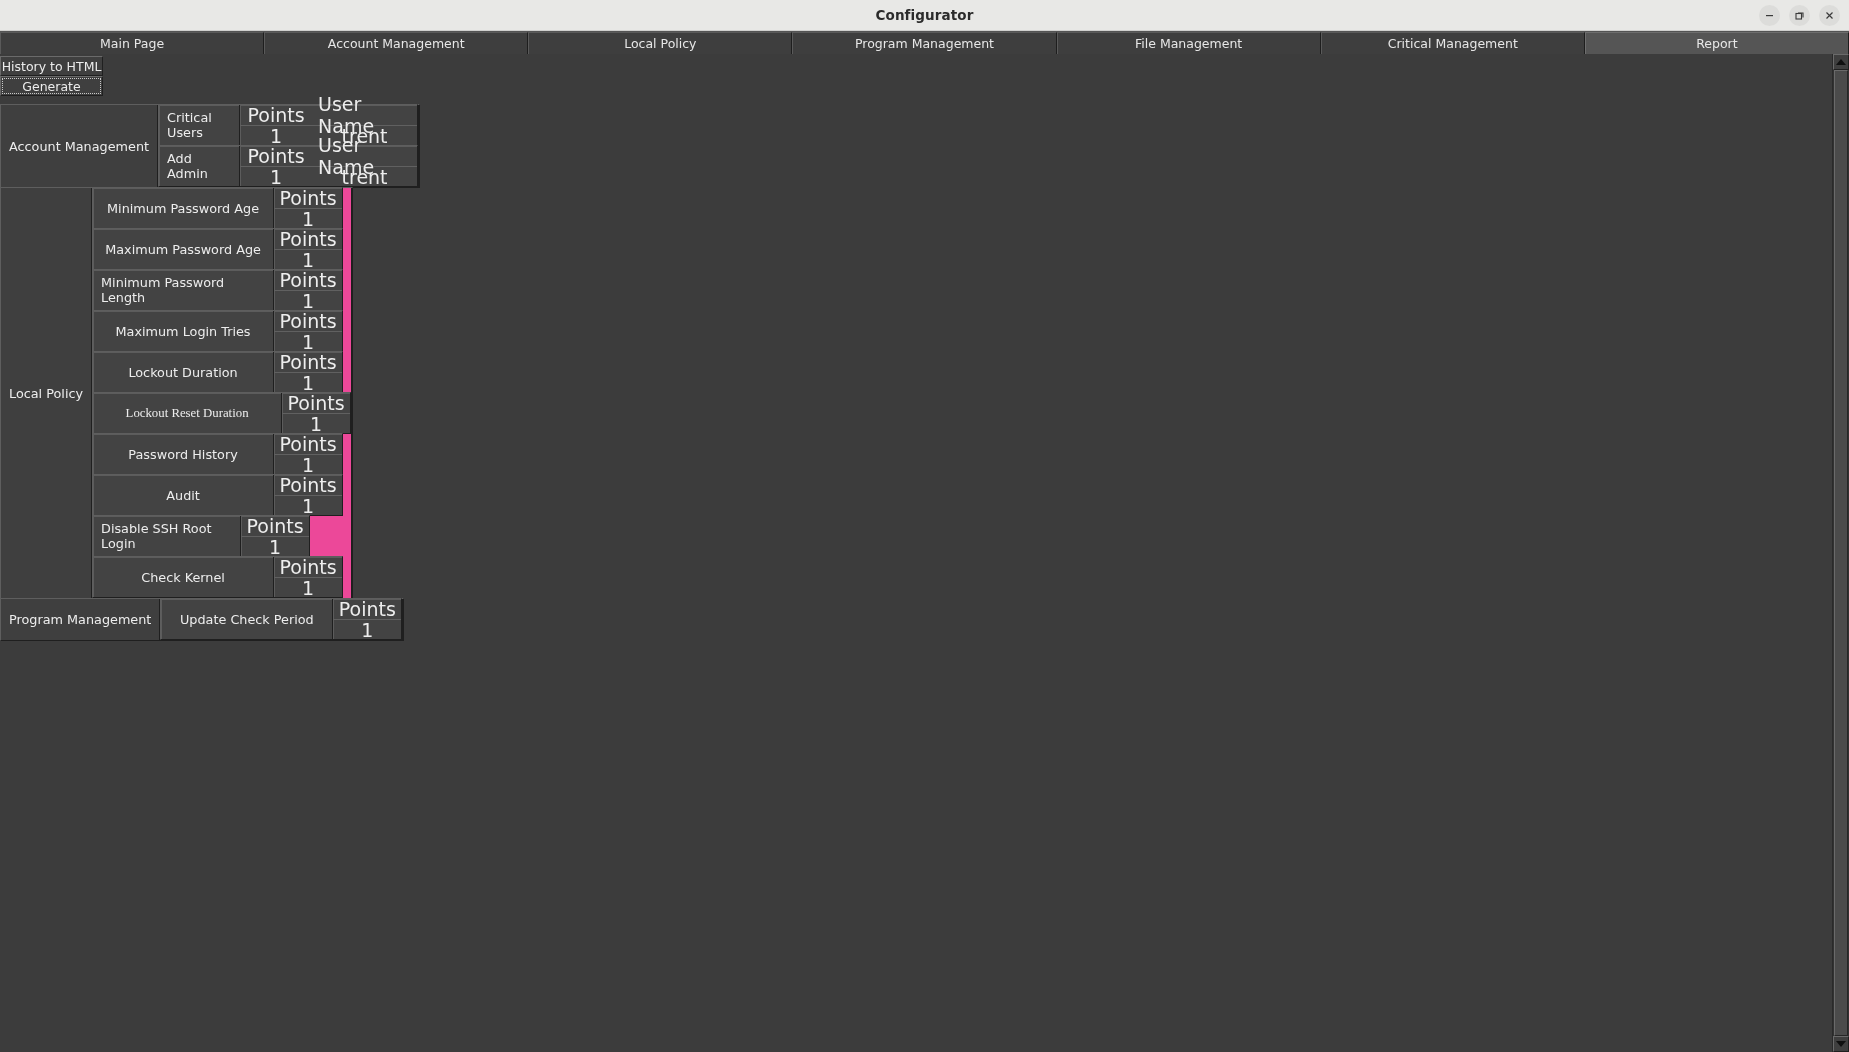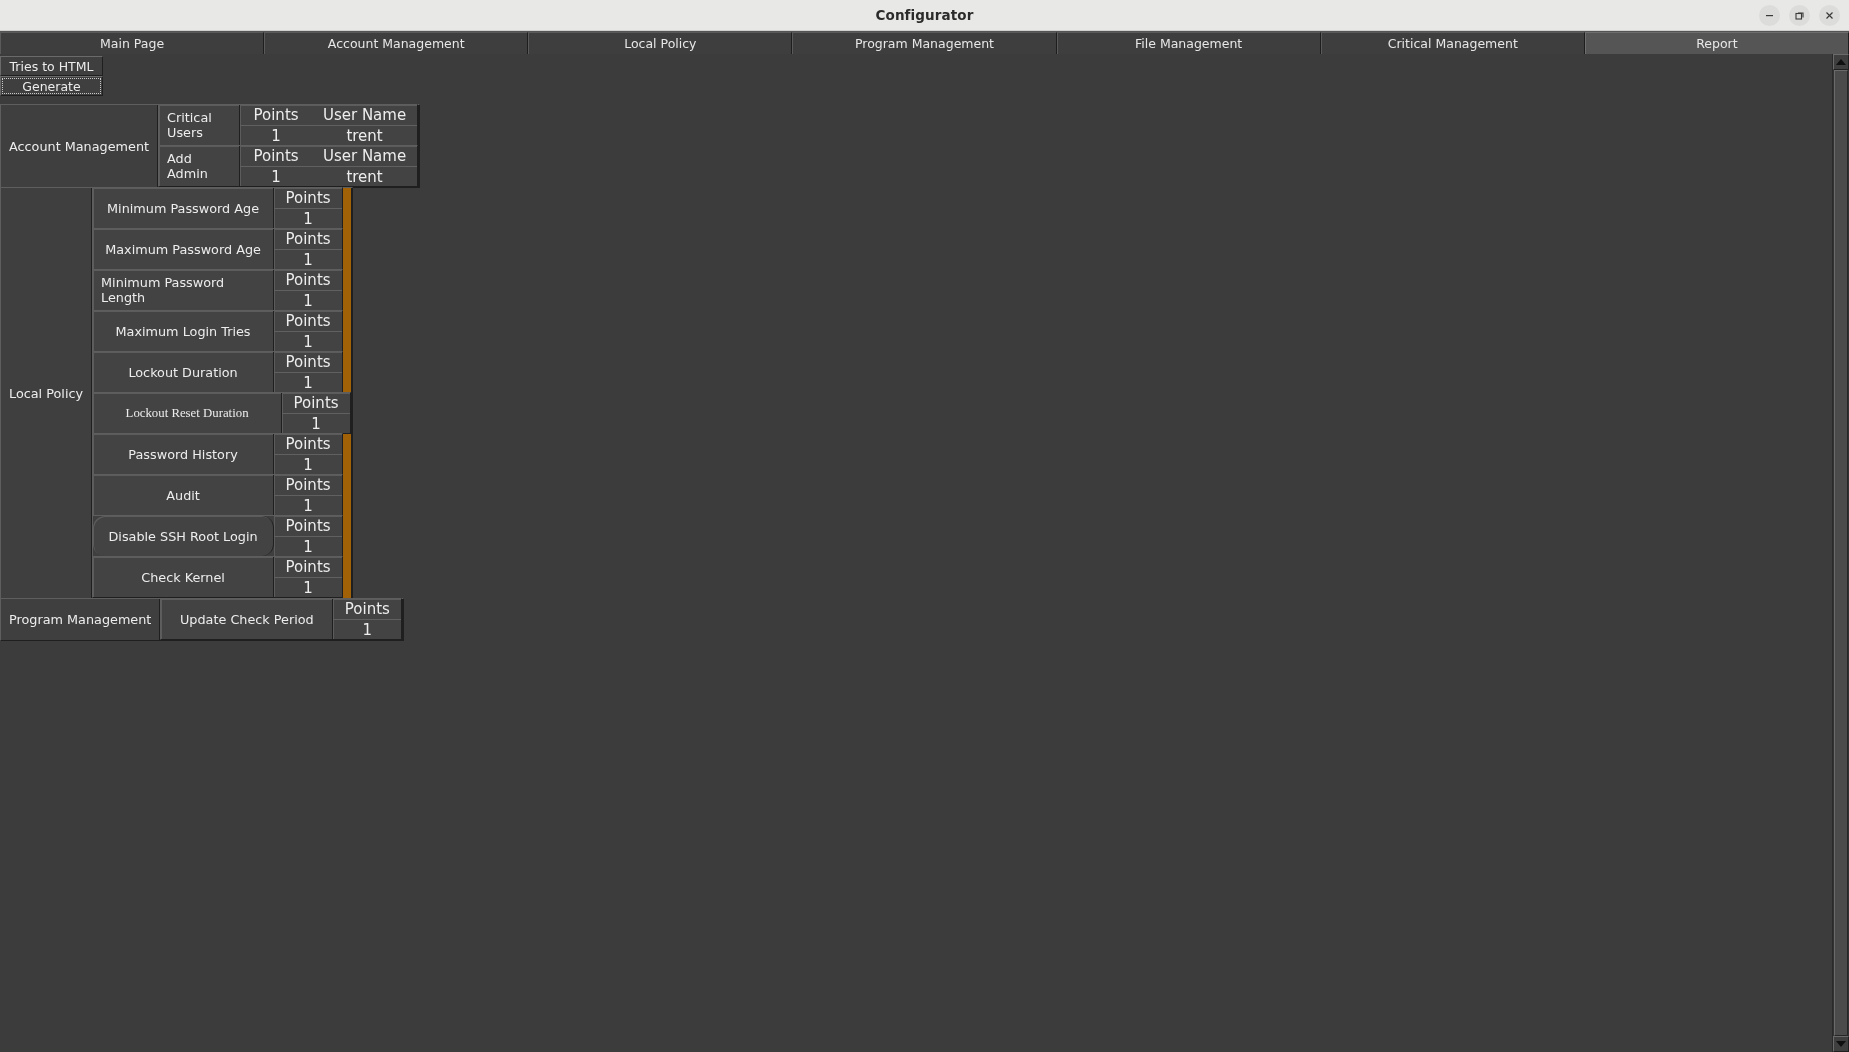--- a/index.html
+++ b/index.html
@@ -123,21 +123,21 @@
   .section-label {
     display: flex; align-items: center; justify-content: center;
     color: #ededed; font-size: 12.8px;
     padding: 0 8px;
     border-right: 1px solid #1f1f1f;
     min-width: 60px;
     background: #3f3f3f;
   }
   .section-body {
     display: flex; flex-direction: column;
-    background: #a16207;
+    background: #ec4899;
     padding: 0;
     justify-content: center;
   }
 
   .item-row {
     display: flex;
     align-items: stretch;
     border: 1px solid #1f1f1f;
     border-top-color: #5e5e5e;
     border-left-color: #5e5e5e;
@@ -158,21 +158,21 @@
     display: flex; flex-direction: column;
     background: #434343;
     box-shadow: inset 1px 1px 0 #5c5c5c;
   }
   .pts-head, .pts-body {
     display: flex;
   }
   .pts-head { border-bottom: 1px solid #606060; }
   .pts-cell {
     display: flex; align-items: center; justify-content: center;
-    color: #ededed; font-size: 15px;
+    color: #ededed; font-size: 19px;
     height: 19px;
     padding: 0 6px;
   }
   .pts-cell.h { height: 20px; }
 
   
   .scrollbar {
     position: absolute; top: 0; right: 0; bottom: 0;
     width: 17px;
     background: #3a3a3a;
@@ -246,21 +246,21 @@
     <div class="tab">File Management</div>
     <div class="tab">Critical Management</div>
     <div class="tab selected">Report</div>
   </div>
 
 <div class="content-wrap">
   <div class="content">
 
     <div class="headerrow">
       <div class="btncol">
-        <div class="btn">Tries to HTML</div>
+        <div class="btn">History to HTML</div>
         <div class="btn focused">Generate</div>
       </div>
     </div>
 
     <div class="report" id="report">
         <div class="section">
           <div class="section-label">Account Management</div>
           <div class="section-body">
             <div class="item-row">
               <div class="item-label" style="width: 81px;">Critical Users</div>
@@ -376,21 +376,21 @@
               <div class="pts-table">
                 <div class="pts-head">
                   <div class="pts-cell h" style="width: 68px;">Points</div>
                 </div>
                 <div class="pts-body">
                   <div class="pts-cell" style="width: 68px;">1</div>
                 </div>
               </div>
             </div>
             <div class="item-row">
-              <div class="item-label" style="width: 181px; border-radius: 12px;">Disable SSH Root Login</div>
+              <div class="item-label" style="width: 148px;">Disable SSH Root Login</div>
               <div class="pts-table">
                 <div class="pts-head">
                   <div class="pts-cell h" style="width: 68px;">Points</div>
                 </div>
                 <div class="pts-body">
                   <div class="pts-cell" style="width: 68px;">1</div>
                 </div>
               </div>
             </div>
             <div class="item-row">

